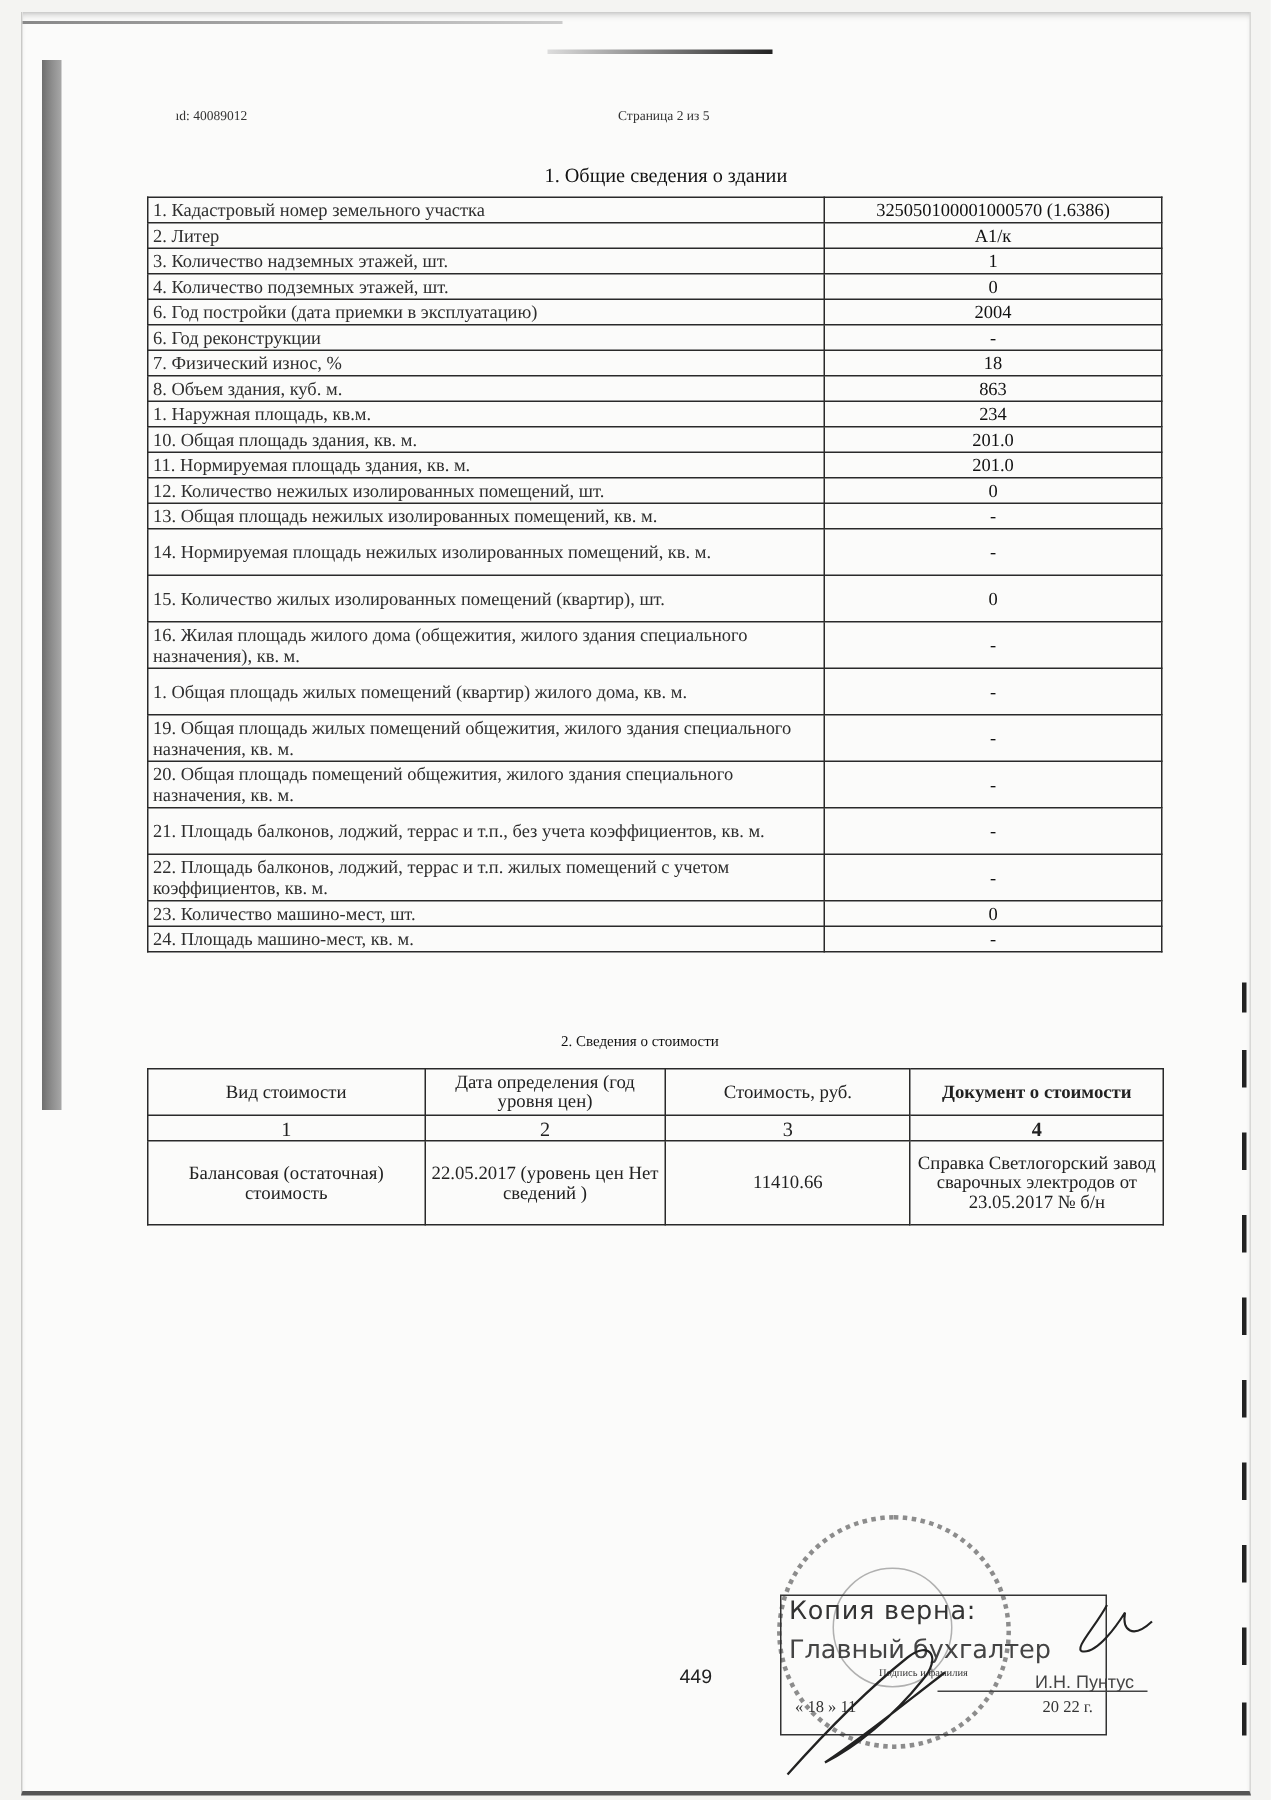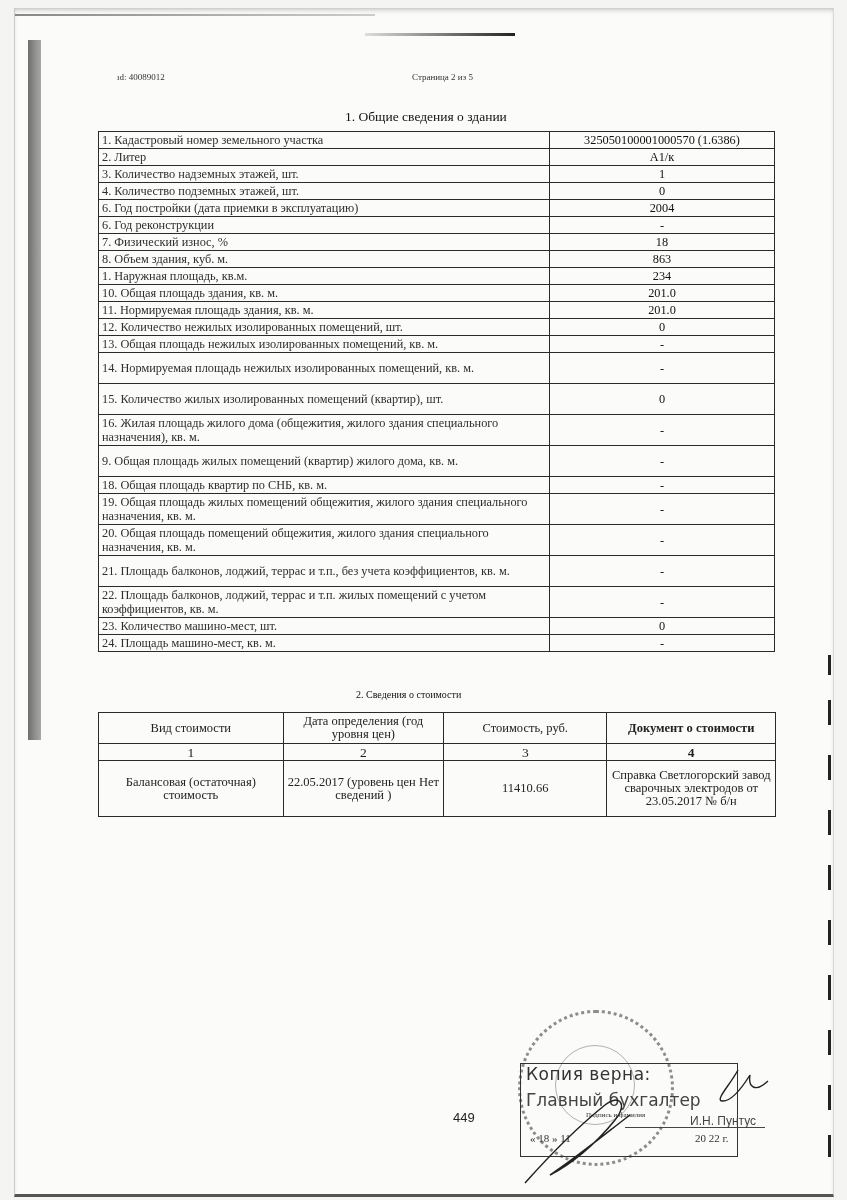--- a/index.html
+++ b/index.html
@@ -16,21 +16,21 @@
       box-shadow: inset 0 4px 6px -4px #999;
     }
     .topline { position: absolute; left: 0; top: 6px; width: 360px; height: 2px; background: linear-gradient(90deg,#888,#ccc); }
     .topbar { position: absolute; left: 350px; top: 25px; width: 150px; height: 3px; background: linear-gradient(90deg,#ddd,#222); }
     .leftbar { position: absolute; left: 28px; top: 40px; width: 13px; height: 700px; background: linear-gradient(90deg,#555,#7a7a7a,#999); opacity: .85; }
     .dash { position: absolute; left: 828px; width: 3px; background: #222; }
 
     .hdr-id { position: absolute; left: 117px; top: 72px; font-size: 9px; color: #333; }
     .hdr-page { position: absolute; left: 412px; top: 72px; font-size: 9px; color: #333; }
 
-    .sec-title { position: absolute; font-size: 13.5px; color: #111; }
+    .sec-title { position: absolute; font-size: 13.5px; color: #111; margin-left: 18px; }
     #t1-title { left: 345px; top: 109px; }
     #t2-title { left: 356px; top: 689px; font-size: 10px; }
 
     table { border-collapse: collapse; position: absolute; }
     td { border: 1px solid #2a2a2a; font-size: 12.3px; padding: 0 3px; line-height: 14px; vertical-align: middle; }
 
     #t1 { left: 98px; top: 131px; width: 677px; }
     #t1 td.lbl { width: 444px; color: #2e2e2e; }
     #t1 td.val { text-align: center; color: #111; }
     #t1 tr.s td { height: 16px; }
@@ -141,25 +141,21 @@
       </tr>
       <tr class="d">
         <td class="lbl">15. Количество жилых изолированных помещений (квартир), шт.</td>
         <td class="val">0</td>
       </tr>
       <tr class="d">
         <td class="lbl">16. Жилая площадь жилого дома (общежития, жилого здания специального назначения), кв. м.</td>
         <td class="val">-</td>
       </tr>
       <tr class="d">
-        <td class="lbl">9. Общая площадь жилых помещений (квартир) жилого дома, кв. м.</td>
-        <td class="val">-</td>
-      </tr>
-      <tr class="s">
-        <td class="lbl">18. Общая площадь квартир по СНБ, кв. м.</td>
+        <td class="lbl">1. Общая площадь жилых помещений (квартир) жилого дома, кв. м.</td>
         <td class="val">-</td>
       </tr>
       <tr class="d">
         <td class="lbl">19. Общая площадь жилых помещений общежития, жилого здания специального назначения, кв. м.</td>
         <td class="val">-</td>
       </tr>
       <tr class="d">
         <td class="lbl">20. Общая площадь помещений общежития, жилого здания специального назначения, кв. м.</td>
         <td class="val">-</td>
       </tr>

